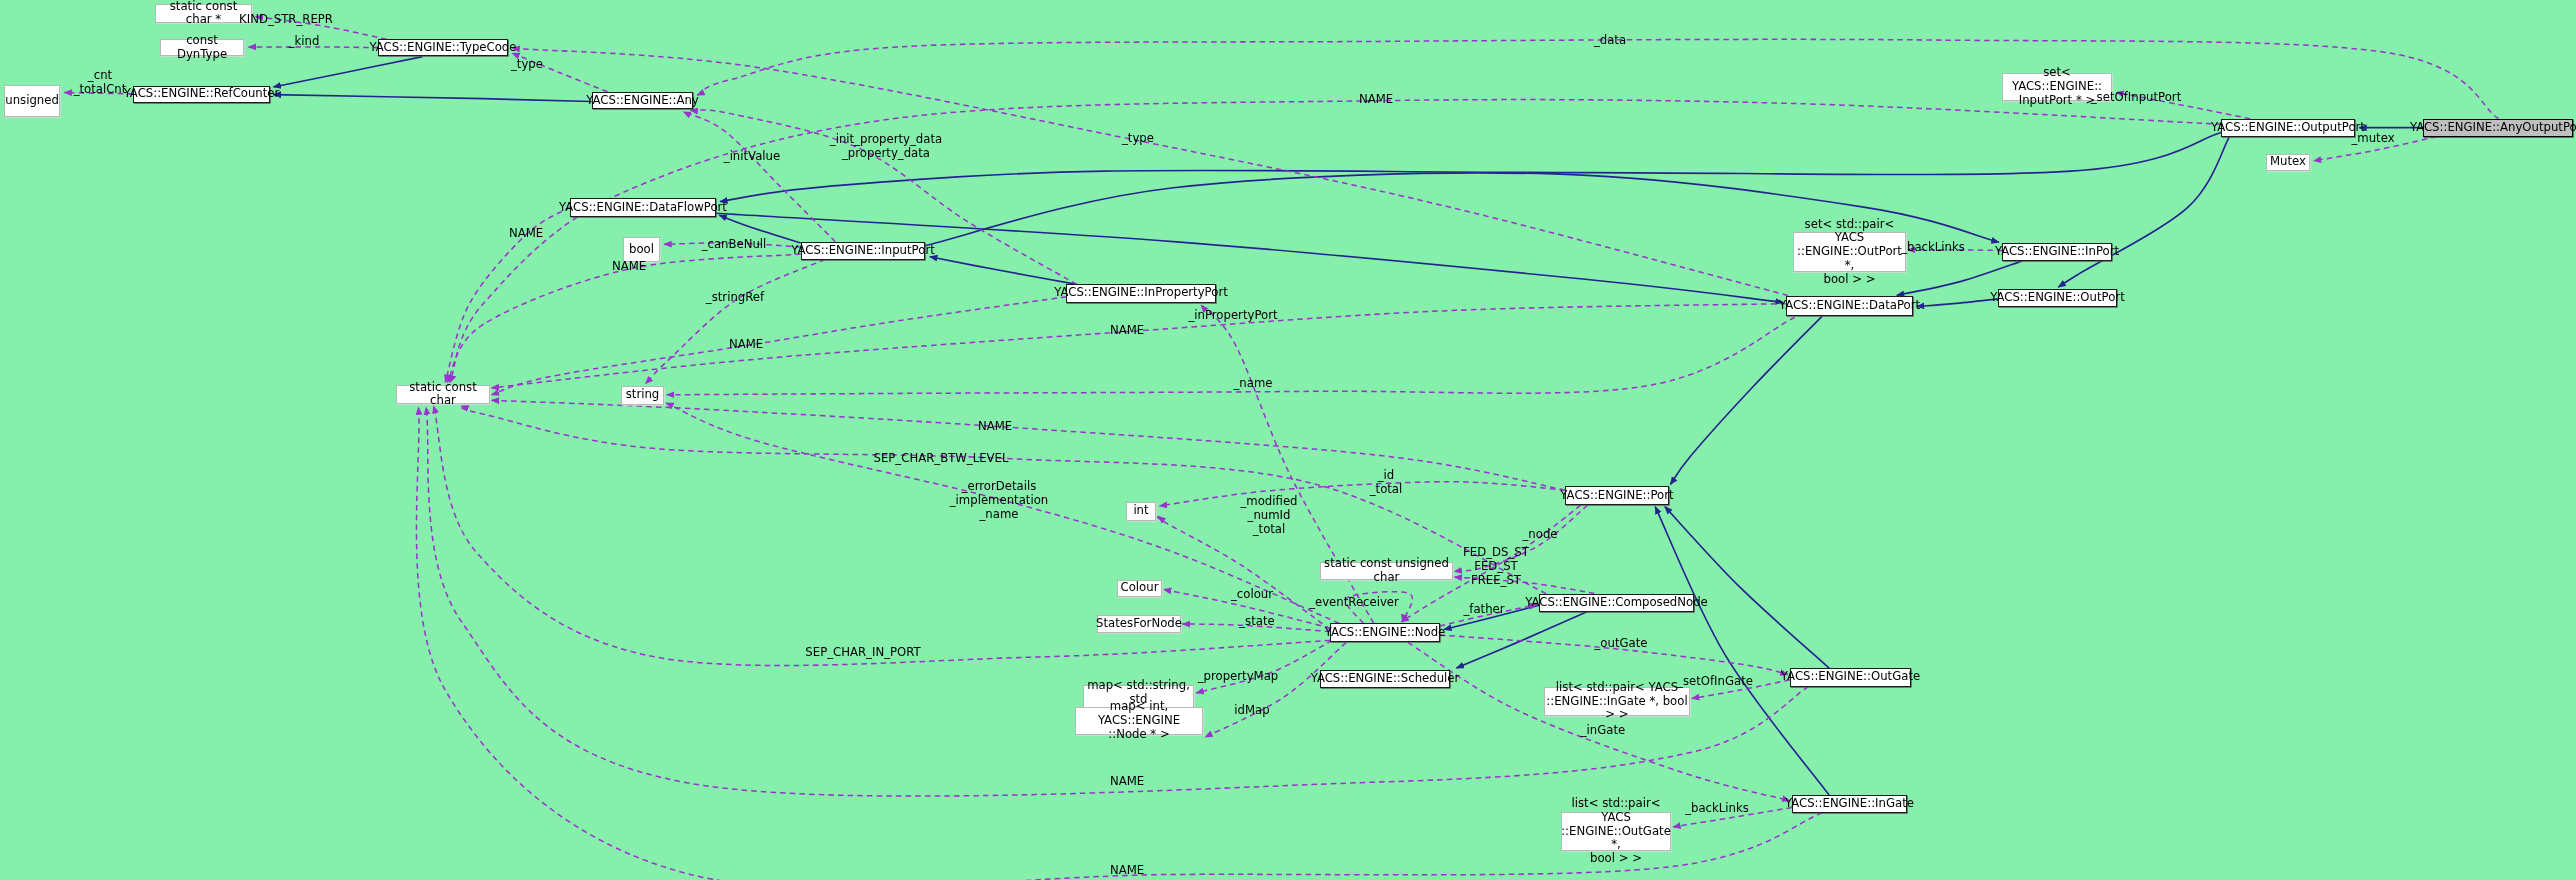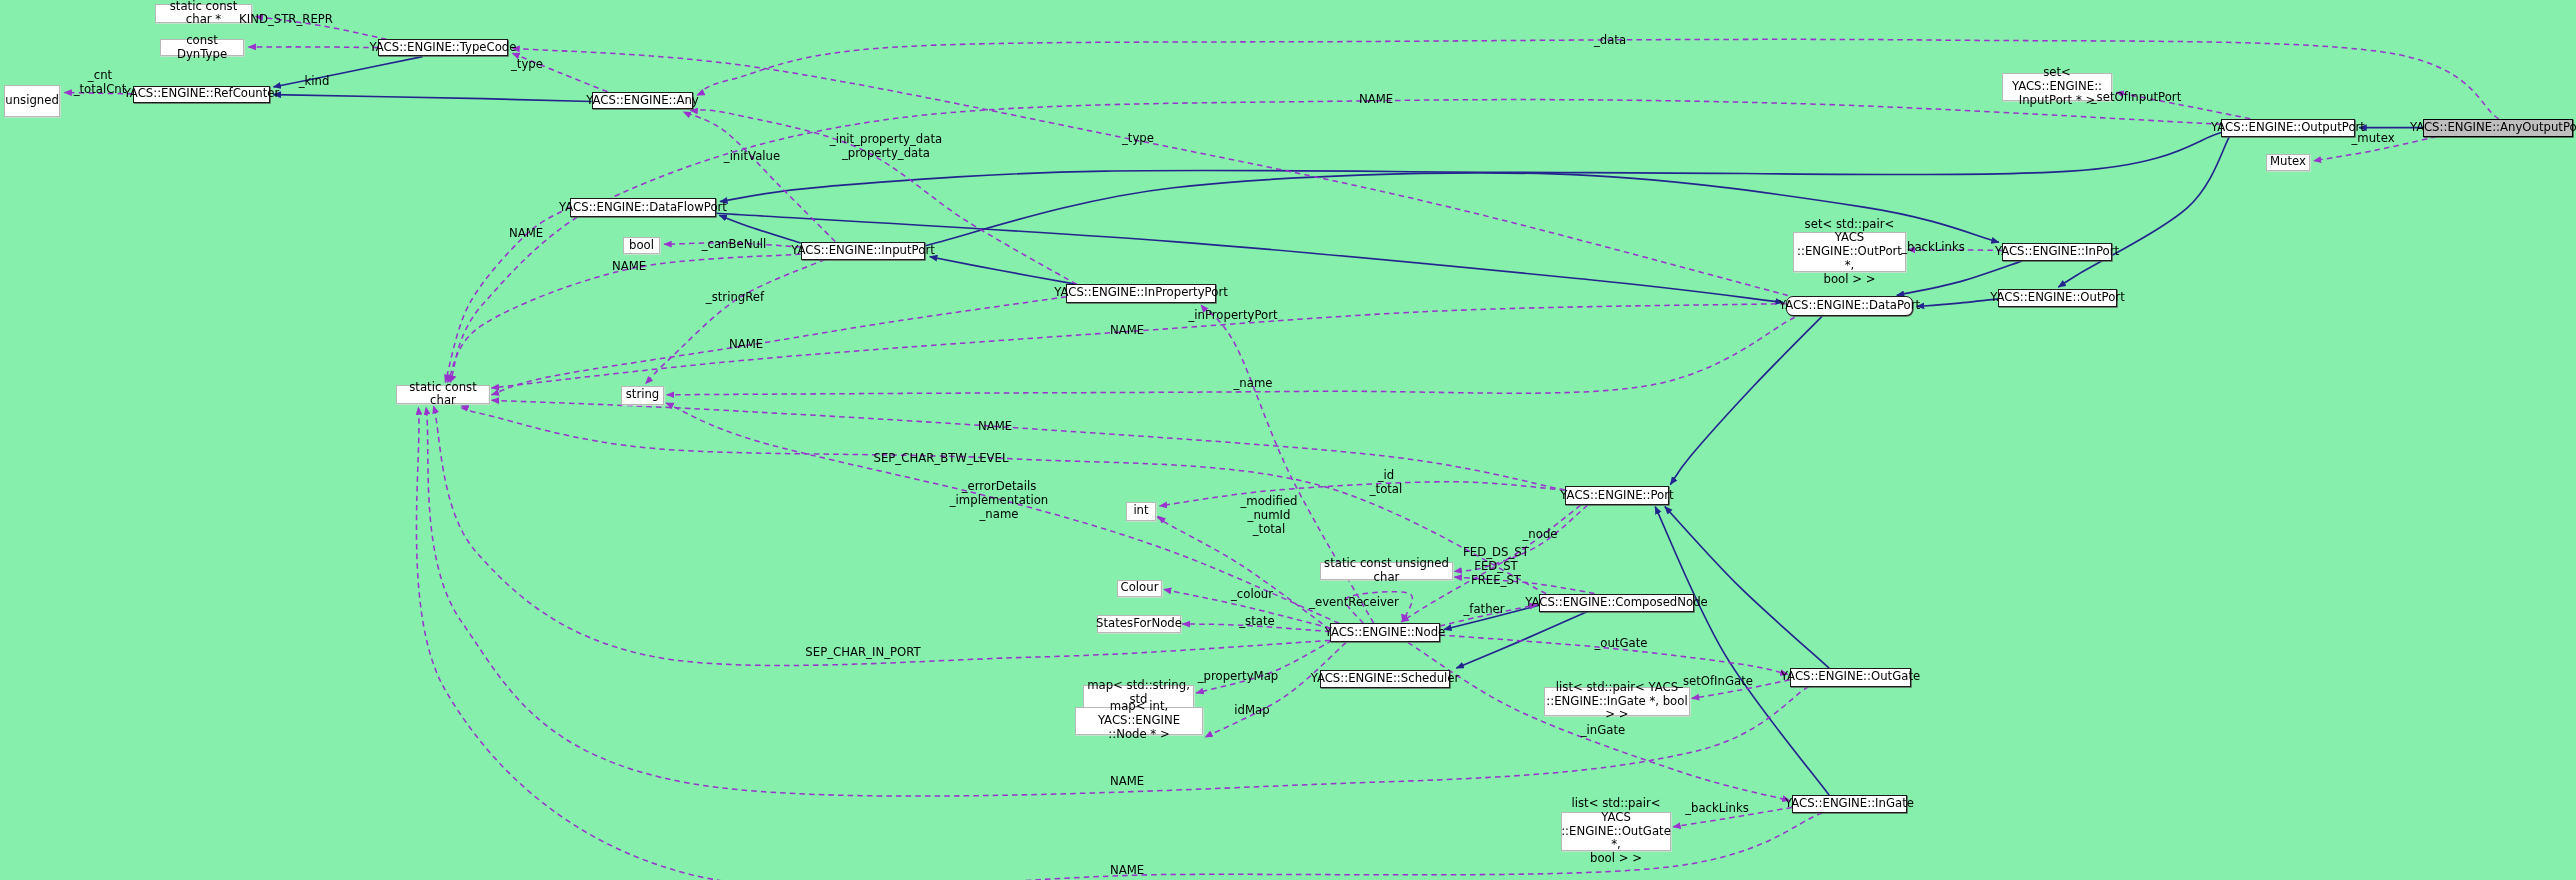--- a/index.html
+++ b/index.html
@@ -91,21 +91,21 @@
       </g>
   </svg>
   <div id="node-layer">
       <div class="gnode prim" style="left: 155px; top: 4.1px; width: 97px; height: 18.6px;">static const char *</div>
       <div class="gnode prim" style="left: 160px; top: 39px; width: 84px; height: 17px;">const DynType</div>
       <div class="gnode class" style="left: 378px; top: 39px; width: 130px; height: 17px;">YACS::ENGINE::TypeCode</div>
       <div class="gnode prim" style="left: 4.1px; top: 85px; width: 56px; height: 32px; text-align: center;">unsigned</div>
       <div class="gnode class" style="left: 133px; top: 86px; width: 137px; height: 16.6px;">YACS::ENGINE::RefCounter</div>
       <div class="gnode class" style="left: 592px; top: 92px; width: 101px; height: 17px;">YACS::ENGINE::Any</div>
       <div class="gnode class" style="left: 570px; top: 198px; width: 146px; height: 19.3px;">YACS::ENGINE::DataFlowPort</div>
-      <div class="gnode prim" style="left: 623px; top: 237px; width: 37px; height: 17px;">bool</div>
+      <div class="gnode prim" style="left: 623px; top: 237px; width: 37px; height: 25px;">bool</div>
       <div class="gnode class" style="left: 801px; top: 242px; width: 124px; height: 18px;">YACS::ENGINE::InputPort</div>
       <div class="gnode class" style="left: 1066px; top: 284px; width: 150px; height: 18.6px;">YACS::ENGINE::InPropertyPort</div>
       <div class="gnode prim" style="left: 396px; top: 385px; width: 94px; height: 18.6px;">static const char</div>
       <div class="gnode prim" style="left: 621px; top: 386px; width: 43px; height: 18.6px;">string</div>
       <div class="gnode prim" style="left: 1126px; top: 502px; width: 30px; height: 18.6px;">int</div>
       <div class="gnode class" style="left: 1565px; top: 486px; width: 104px; height: 19.3px;">YACS::ENGINE::Port</div>
       <div class="gnode prim" style="left: 1320px; top: 562px; width: 133px; height: 18px;">static const unsigned char</div>
       <div class="gnode prim" style="left: 1117px; top: 580px; width: 45px; height: 16.6px;">Colour</div>
       <div class="gnode prim" style="left: 1097px; top: 615px; width: 84px; height: 18px;">StatesForNode</div>
       <div class="gnode class" style="left: 1330px; top: 623px; width: 110px; height: 19.3px;">YACS::ENGINE::Node</div>
@@ -119,31 +119,31 @@
 ::ENGINE::InGate *, bool &gt; &gt;</div>
       <div class="gnode class" style="left: 1790px; top: 668px; width: 121px; height: 18.6px;">YACS::ENGINE::OutGate</div>
       <div class="gnode class" style="left: 1792px; top: 795px; width: 115px; height: 18px;">YACS::ENGINE::InGate</div>
       <div class="gnode prim" style="left: 1561px; top: 812px; width: 110px; height: 39px;">list&lt; std::pair&lt; YACS
 ::ENGINE::OutGate *,
 bool &gt; &gt;</div>
       <div class="gnode prim" style="left: 1793px; top: 232px; width: 113px; height: 40px;">set&lt; std::pair&lt; YACS
 ::ENGINE::OutPort *,
 bool &gt; &gt;</div>
       <div class="gnode class" style="left: 2002px; top: 243px; width: 110px; height: 18px;">YACS::ENGINE::InPort</div>
-      <div class="gnode class" style="left: 1786px; top: 296px; width: 127px; height: 20px; border-radius: 7px;">YACS::ENGINE::DataPort</div>
+      <div class="gnode class" style="left: 1786px; top: 296px; width: 127px; height: 20px;">YACS::ENGINE::DataPort</div>
       <div class="gnode class" style="left: 1998px; top: 289px; width: 119px; height: 18px;">YACS::ENGINE::OutPort</div>
       <div class="gnode prim" style="left: 2002px; top: 73px; width: 110px; height: 28px;">set&lt; YACS::ENGINE::
 InputPort * &gt;</div>
       <div class="gnode class" style="left: 2221px; top: 119px; width: 134px; height: 18px;">YACS::ENGINE::OutputPort</div>
       <div class="gnode prim" style="left: 2266px; top: 154px; width: 44px; height: 16.6px;">Mutex</div>
       <div class="gnode highlight" style="left: 2423px; top: 119px; width: 150px; height: 18px;">YACS::ENGINE::AnyOutputPort</div>
     </div>
   <div id="label-layer">
       <div class="elabel" style="left: 286px; top: 18.6px;">KIND_STR_REPR</div>
-      <div class="elabel" style="left: 314px; top: 41px; margin-top: 40px;">_kind</div>
+      <div class="elabel" style="left: 304px; top: 41px;">_kind</div>
       <div class="elabel" style="left: 527px; top: 64px;">_type</div>
       <div class="elabel" style="left: 1138px; top: 138px;">_type</div>
       <div class="elabel" style="left: 100px; top: 82px;">_cnt
 _totalCnt</div>
       <div class="elabel" style="left: 1610px; top: 40px;">_data</div>
       <div class="elabel" style="left: 2373px; top: 138px;">_mutex</div>
       <div class="elabel" style="left: 2136px; top: 97px;">_setOfInputPort</div>
       <div class="elabel" style="left: 1376px; top: 99px;">NAME</div>
       <div class="elabel" style="left: 526px; top: 233px;">NAME</div>
       <div class="elabel" style="left: 734px; top: 244px;">_canBeNull</div>

